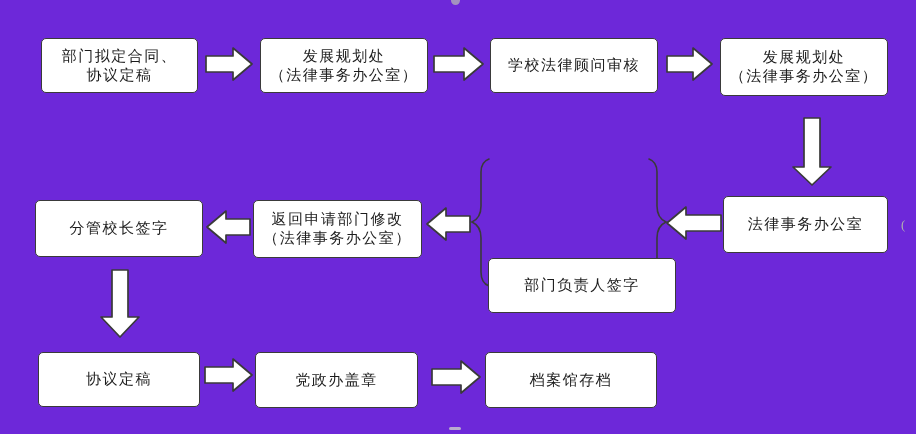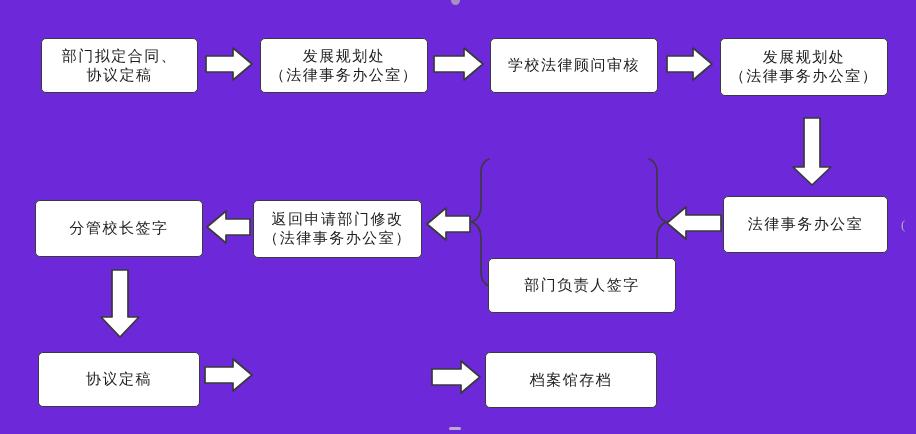--- a/index.html
+++ b/index.html
@@ -127,20 +127,23 @@
   </div>
 
   <div class="node" style="left:35px;top:200px;width:168px;height:57px">
     <span>分管校长签字</span>
   </div>
 
   <div class="node" style="left:38px;top:352px;width:162px;height:55px">
     <span>协议定稿</span>
   </div>
 
+  <div class="node" style="left:255px;top:352px;width:163px;height:56px">
+    <span>党政办盖章</span>
+  </div>
 
   <div class="node" style="left:485px;top:352px;width:172px;height:56px">
     <span>档案馆存档</span>
   </div>
 
   <div class="artifact-top"></div>
   <div class="artifact-bottom"></div>
   <div class="artifact-right">(</div>
 
 </div>

